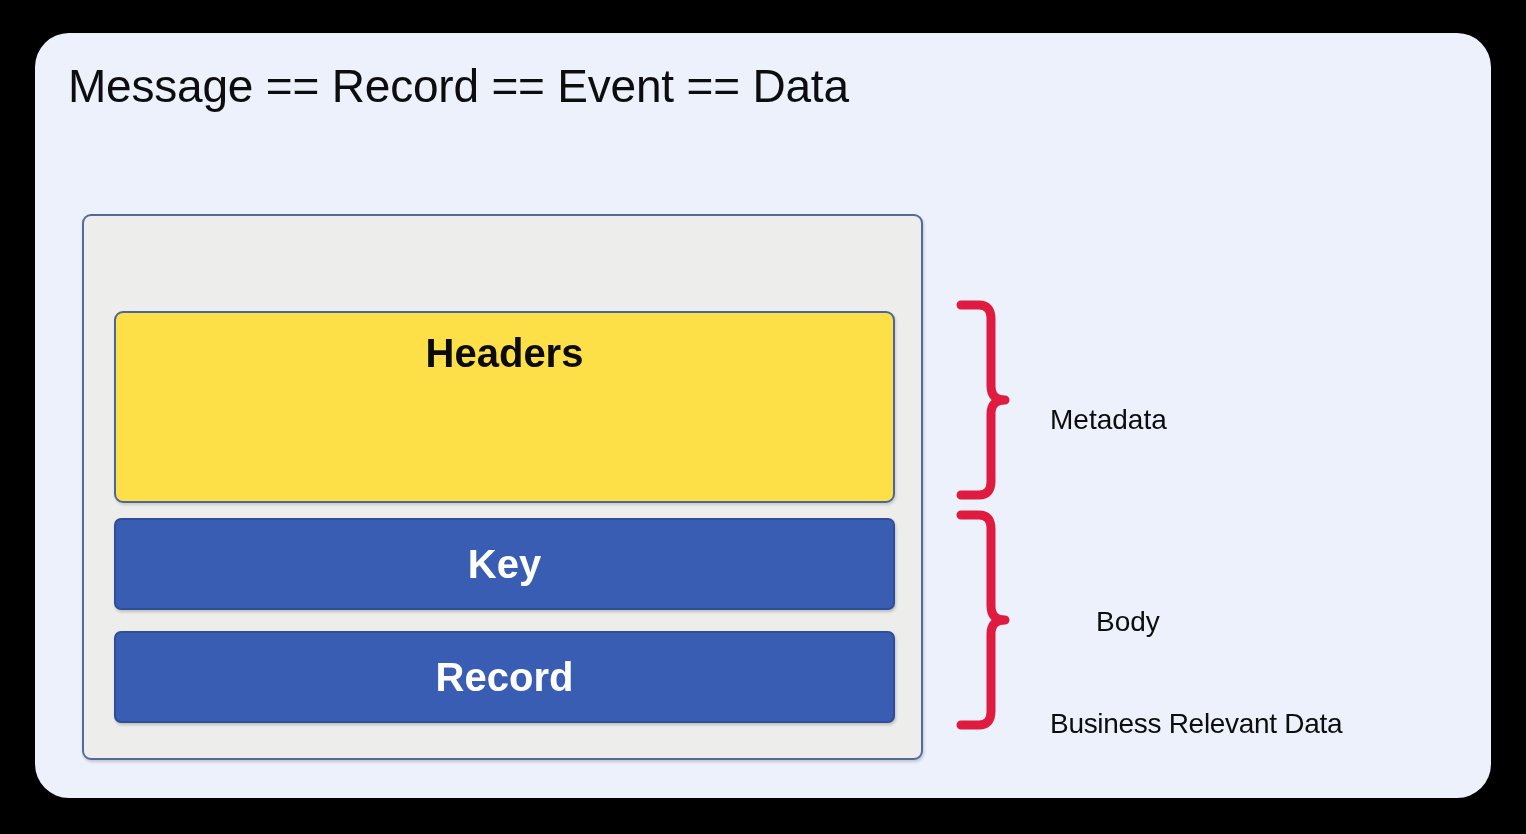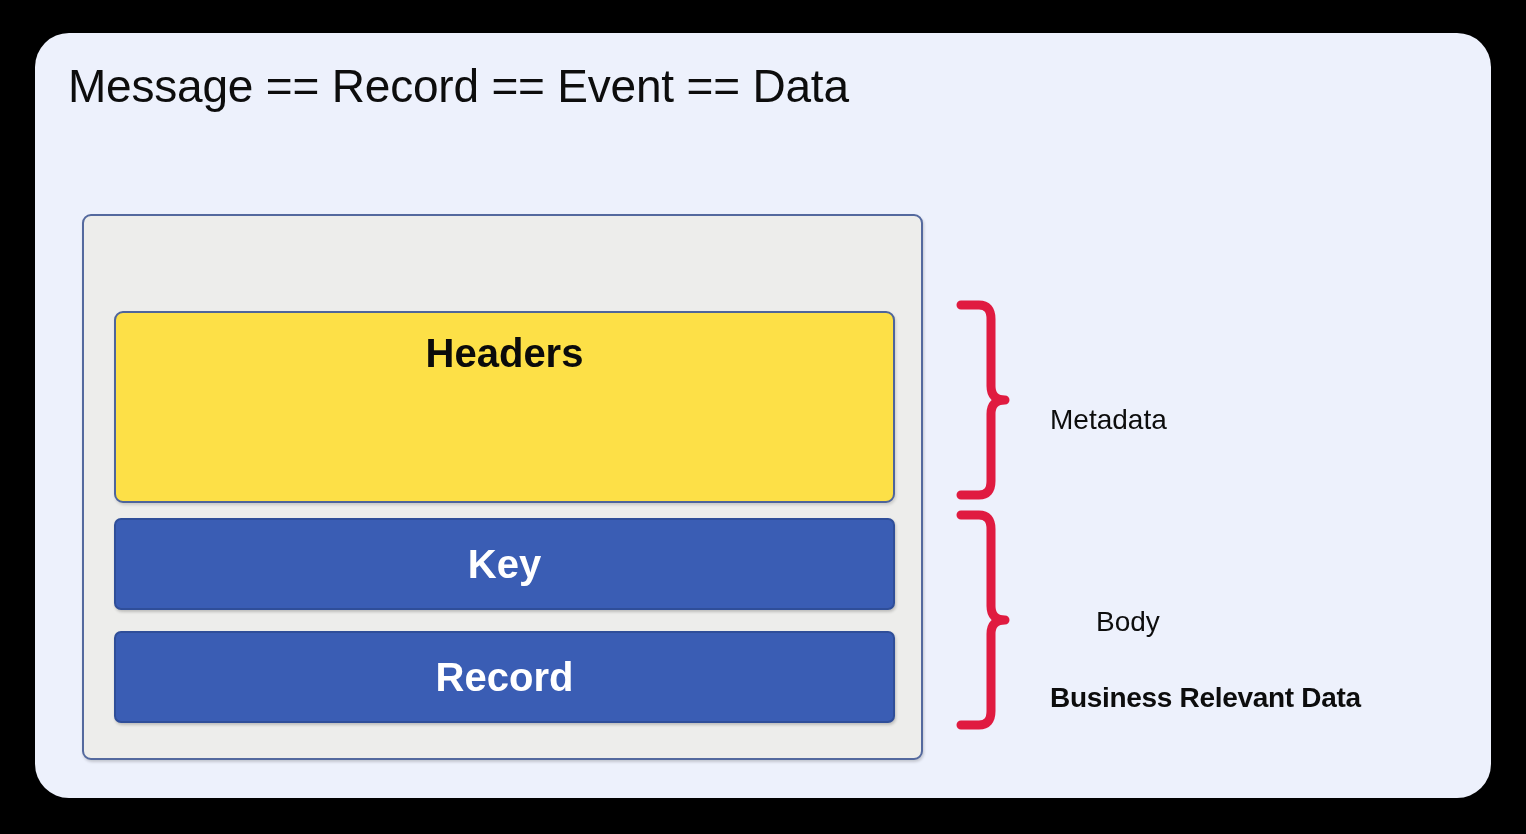--- a/index.html
+++ b/index.html
@@ -151,22 +151,22 @@
     font-weight: 400;
   }
   .annot-body {
     left: 1015px;
     top: 573px;
     font-weight: 400;
     margin-left: 46px;
   }
   .annot-business {
     left: 1015px;
-    top: 649px;
-    font-weight: 700;
+    top: 675px;
+    font-weight: 400;
     letter-spacing: -0.3px;
   }
 </style>
 </head>
 <body>
 
 <div id="stage">
 
   <div class="slide-card">
 

